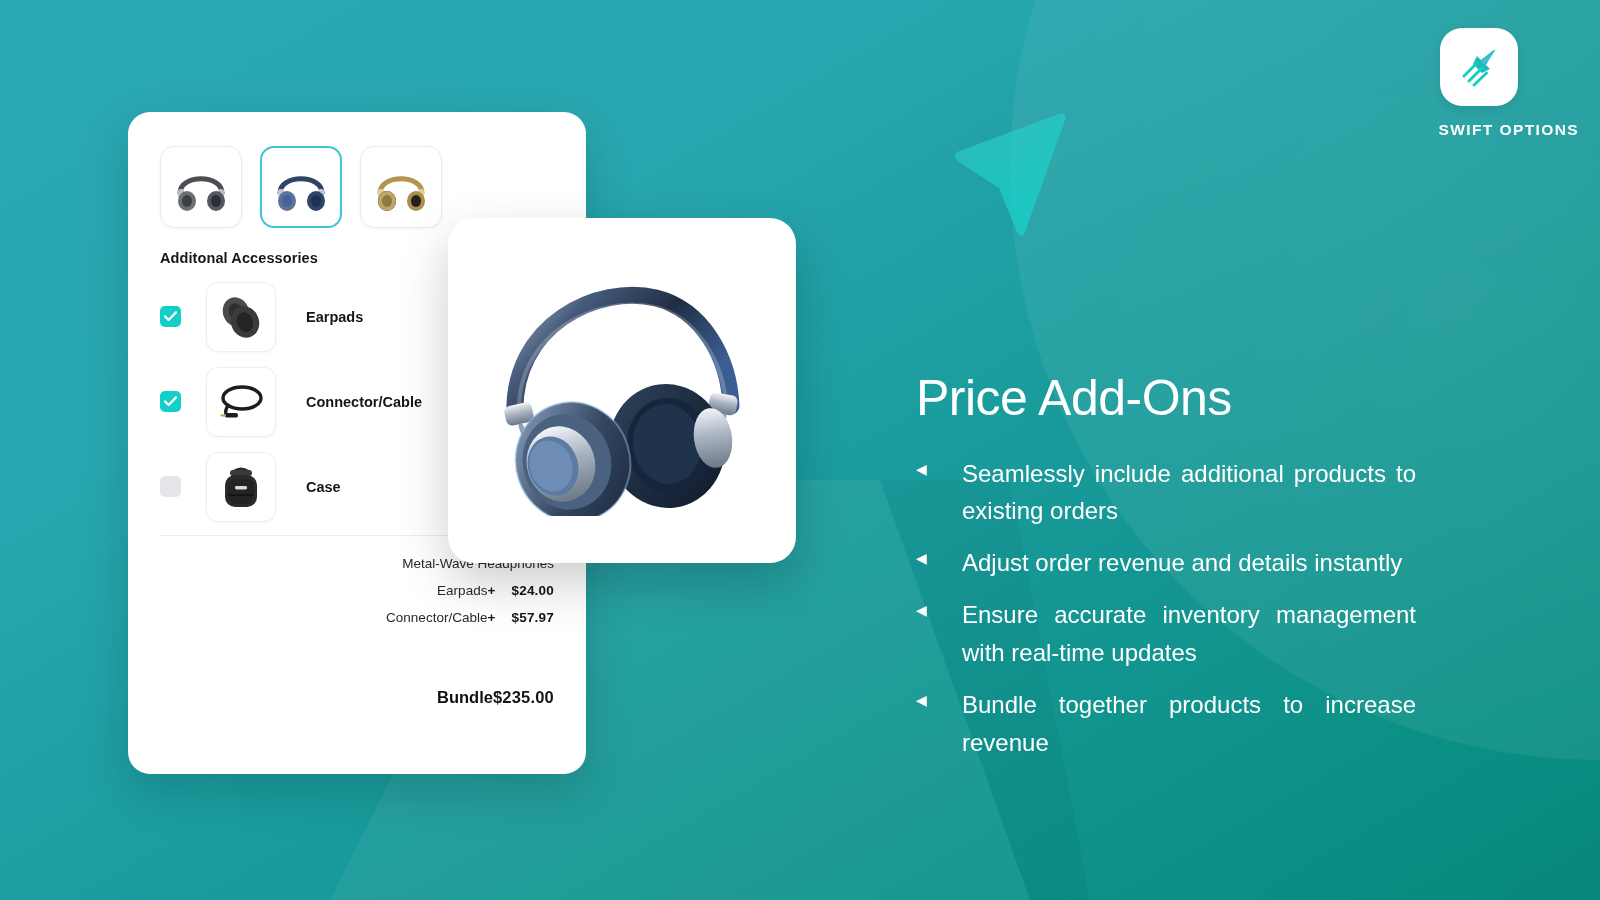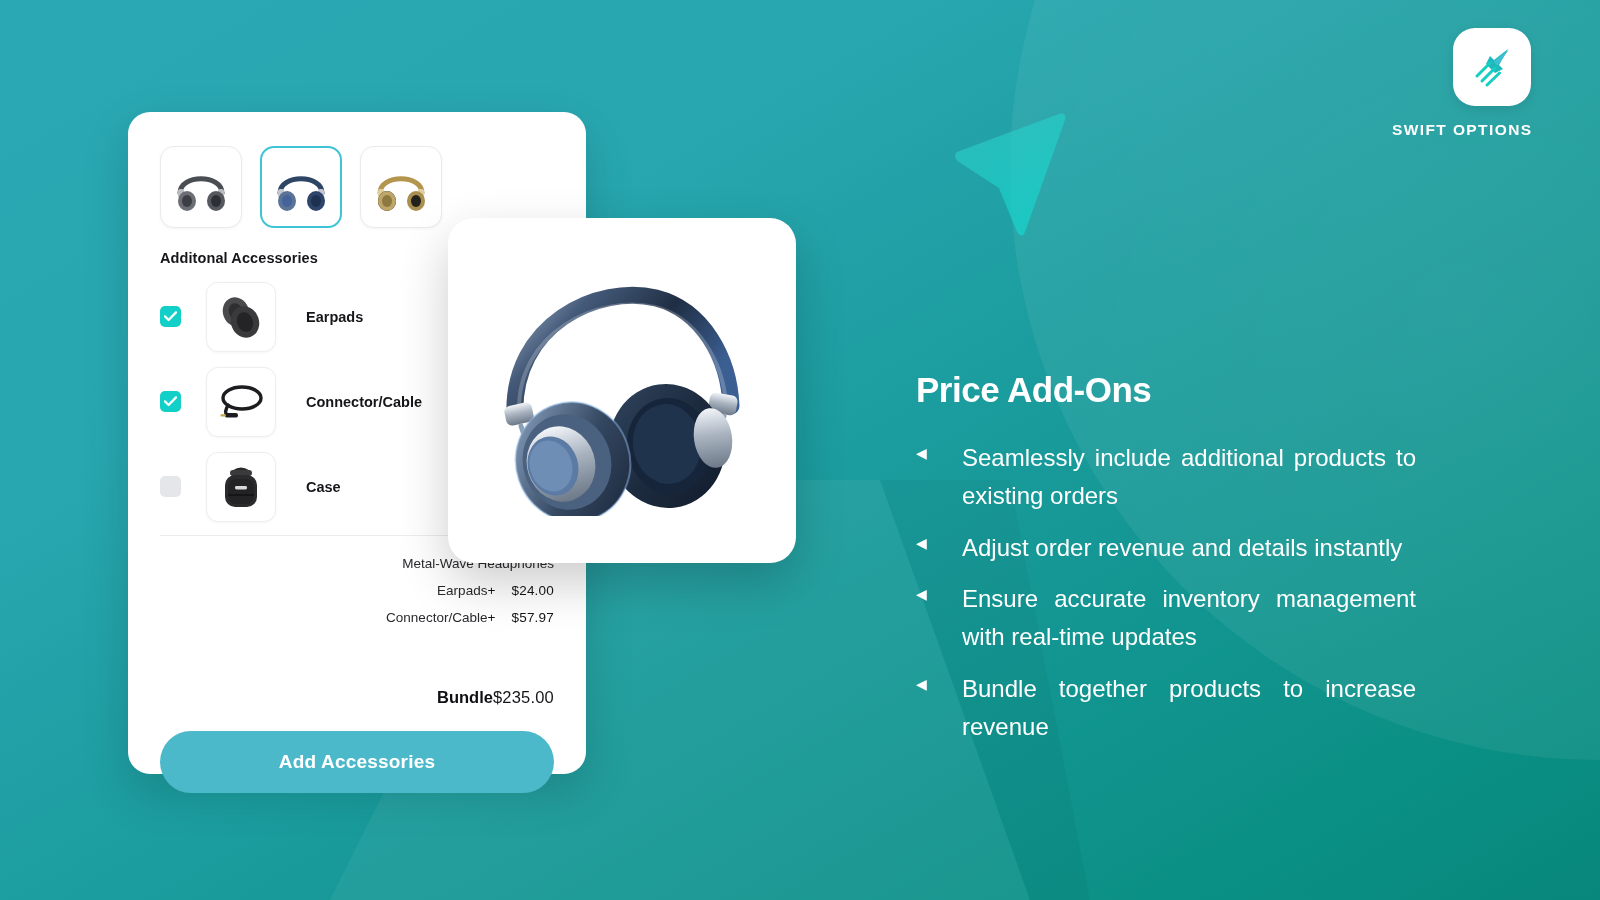--- a/index.html
+++ b/index.html
@@ -44,24 +44,24 @@
     left: 955px;
     top: 112px;
     width: 120px;
     height: 125px;
     pointer-events: none;
   }
 
   
   .brand {
     position: absolute;
-    right: 8px;
+    right: 21px;
     top: 28px;
     width: 200px;
-    text-align: left;
+    text-align: right;
   }
   .brand-tile {
     width: 78px; height: 78px;
     margin: 0 auto;
     background: #ffffff;
     border-radius: 22px;
     display: flex;
     align-items: center;
     justify-content: center;
     box-shadow: 0 3px 12px rgba(0,0,0,0.10);
@@ -159,21 +159,21 @@
   
   .summary { padding-top: 14px; }
   .sum-row {
     display: flex;
     justify-content: flex-end;
     align-items: baseline;
     padding: 6px 0;
     font-size: 13.5px;
     color: #2a2a2e;
   }
-  .sum-row .amt { font-weight: normal; color: #16161a; letter-spacing: 0.2px; }
+  .sum-row .amt { font-weight: bold; color: #16161a; letter-spacing: 0.2px; }
   .sum-row .amt .plus { margin-right: 16px; }
   .sum-row.total {
     padding-top: 11px;
     font-size: 16.5px;
     font-weight: bold;
     color: #101014;
   }
   .sum-row.total .amt { font-size: 16.5px; margin-top: 46px; }
 
   .cta {
@@ -209,22 +209,22 @@
 
   
   .copy {
     position: absolute;
     left: 916px;
     top: 372px;
     width: 500px;
     color: #ffffff;
   }
   .headline {
-    font-size: 35px;
-    font-weight: bold;
+    font-size: 50px;
+    font-weight: normal;
     letter-spacing: -0.5px;
     line-height: 1.05;
   }
   .bullets { list-style: none; margin-top: 30px; }
   .bullet {
     display: flex;
     align-items: flex-start;
     margin-bottom: 14px;
   }
   .bullet-mark {
@@ -402,21 +402,20 @@
         </span>
       </div>
 
       <div class="sum-row total">
         <span>Bundle</span>
         <span class="amt">$235.00</span>
       </div>
 
     </div>
 
-    <button class="cta">Add Accessories</button>
 
   </div>
 
   <div class="hero-card">
     <svg width="282" height="250" viewBox="0 0 282 250">
       <defs>
         <linearGradient id="bandG" x1="0" y1="0" x2="1" y2="0.5">
           <stop offset="0%" stop-color="#9fb2c9"></stop>
           <stop offset="28%" stop-color="#445a79"></stop>
           <stop offset="62%" stop-color="#1f2e44"></stop>

